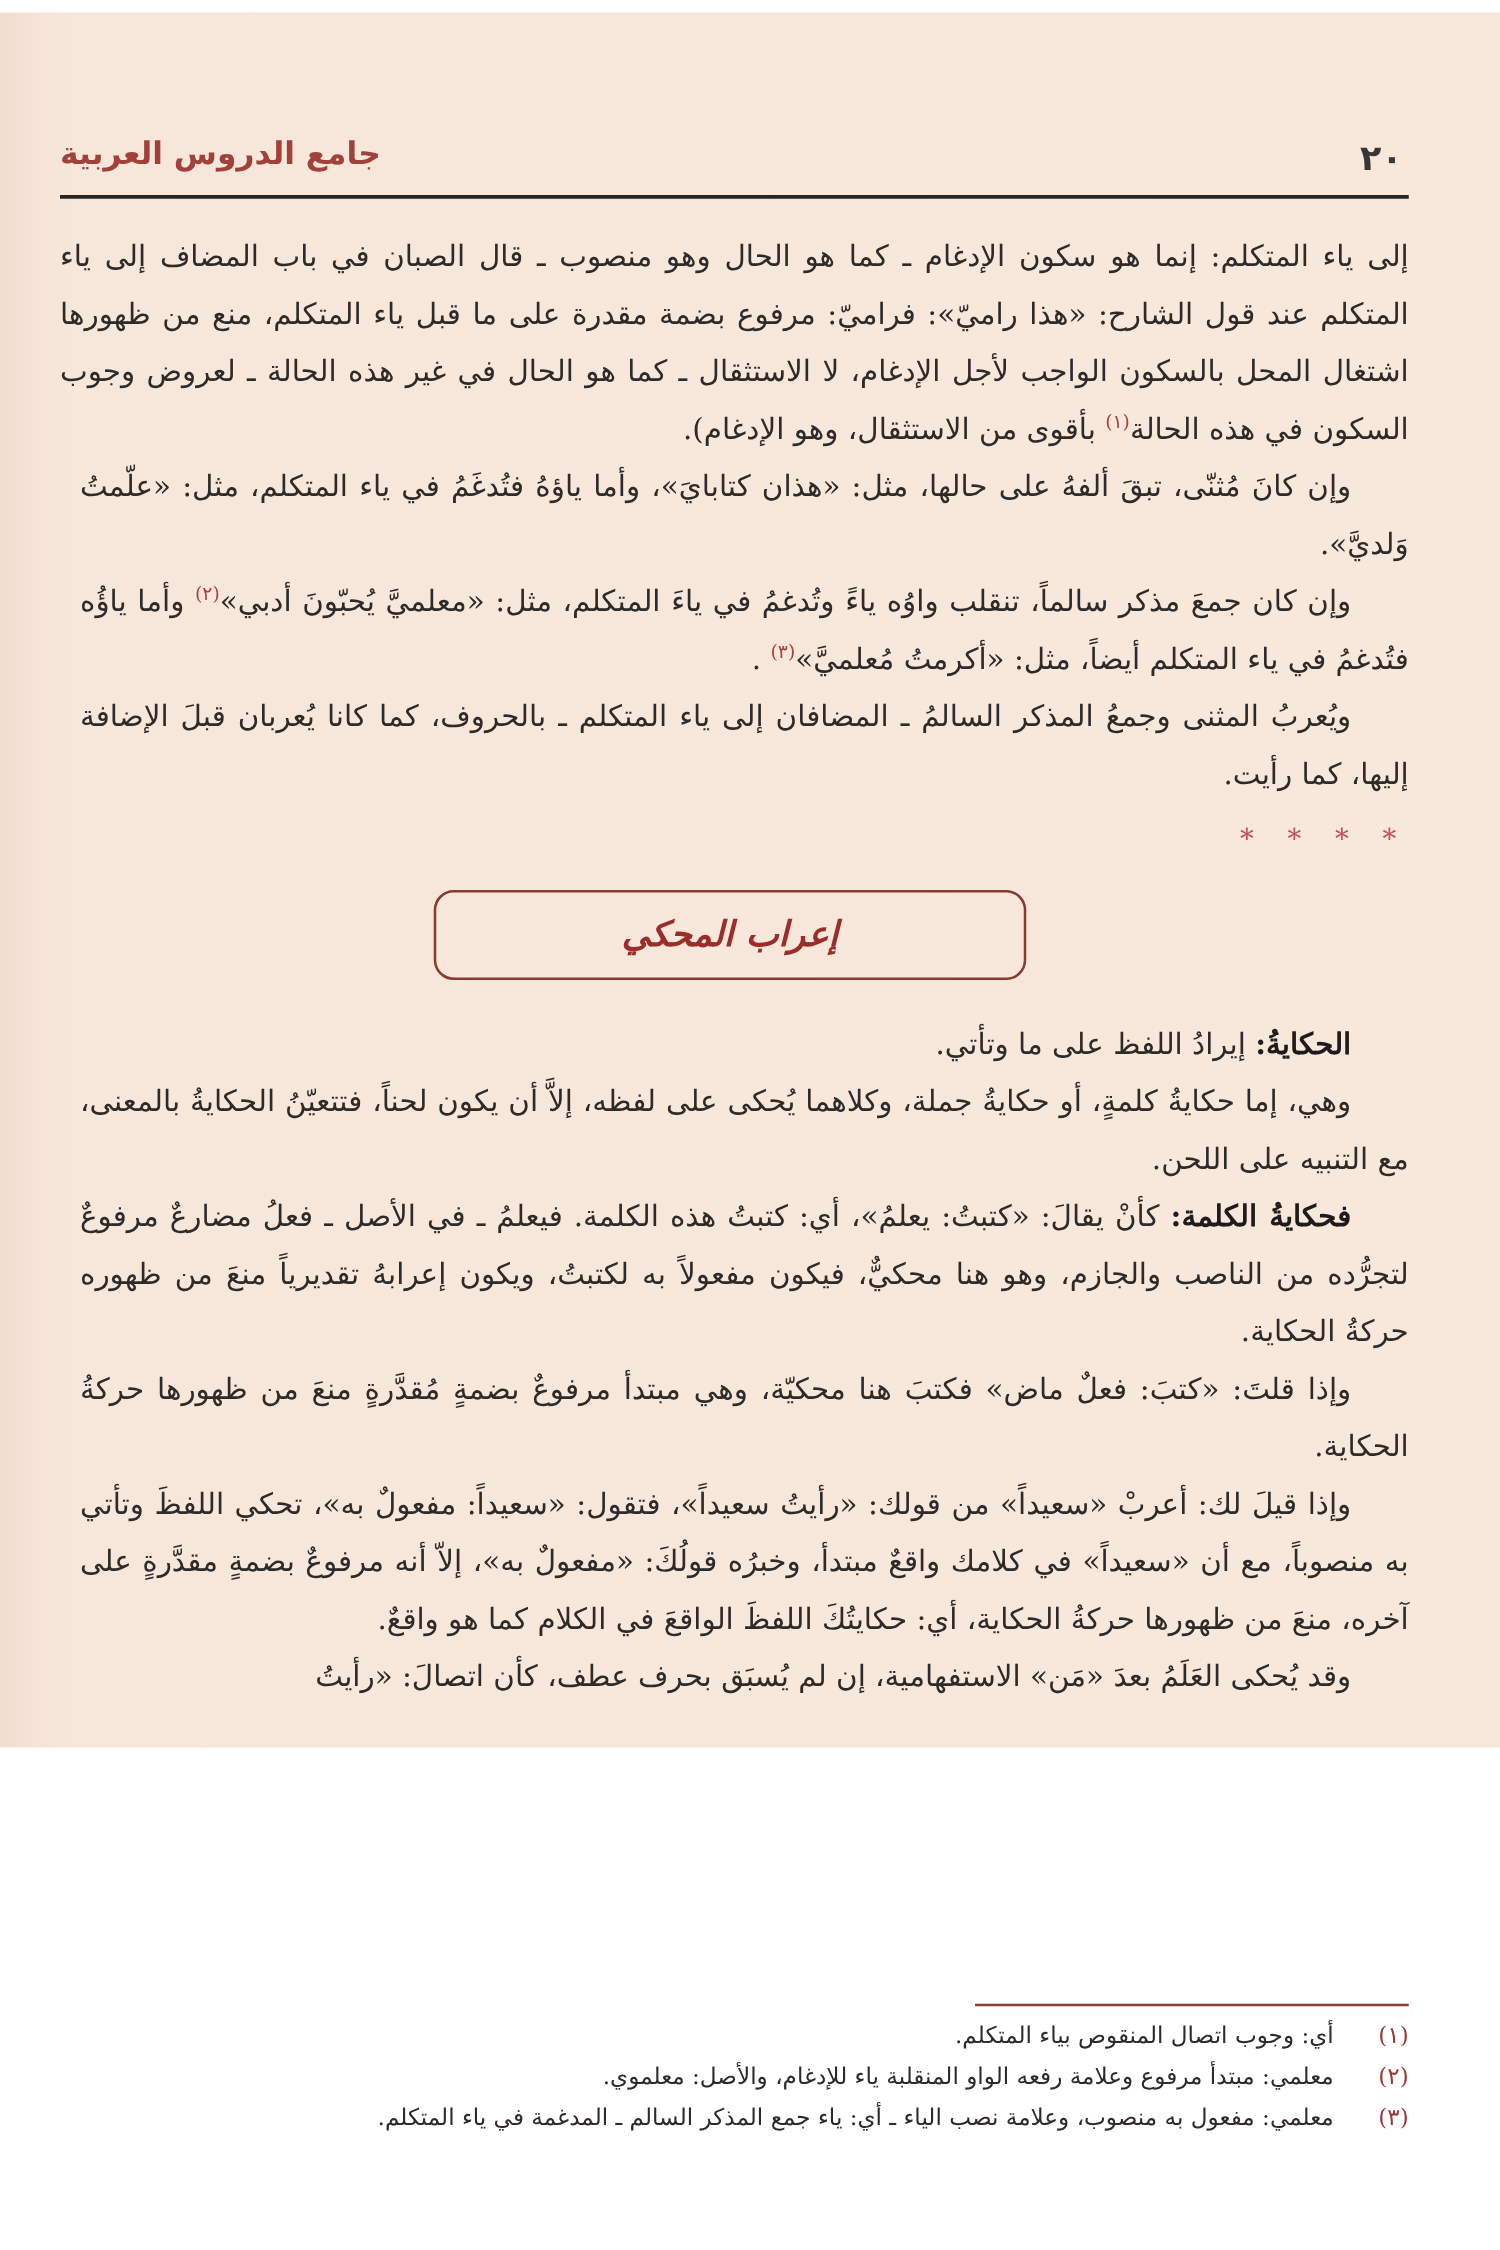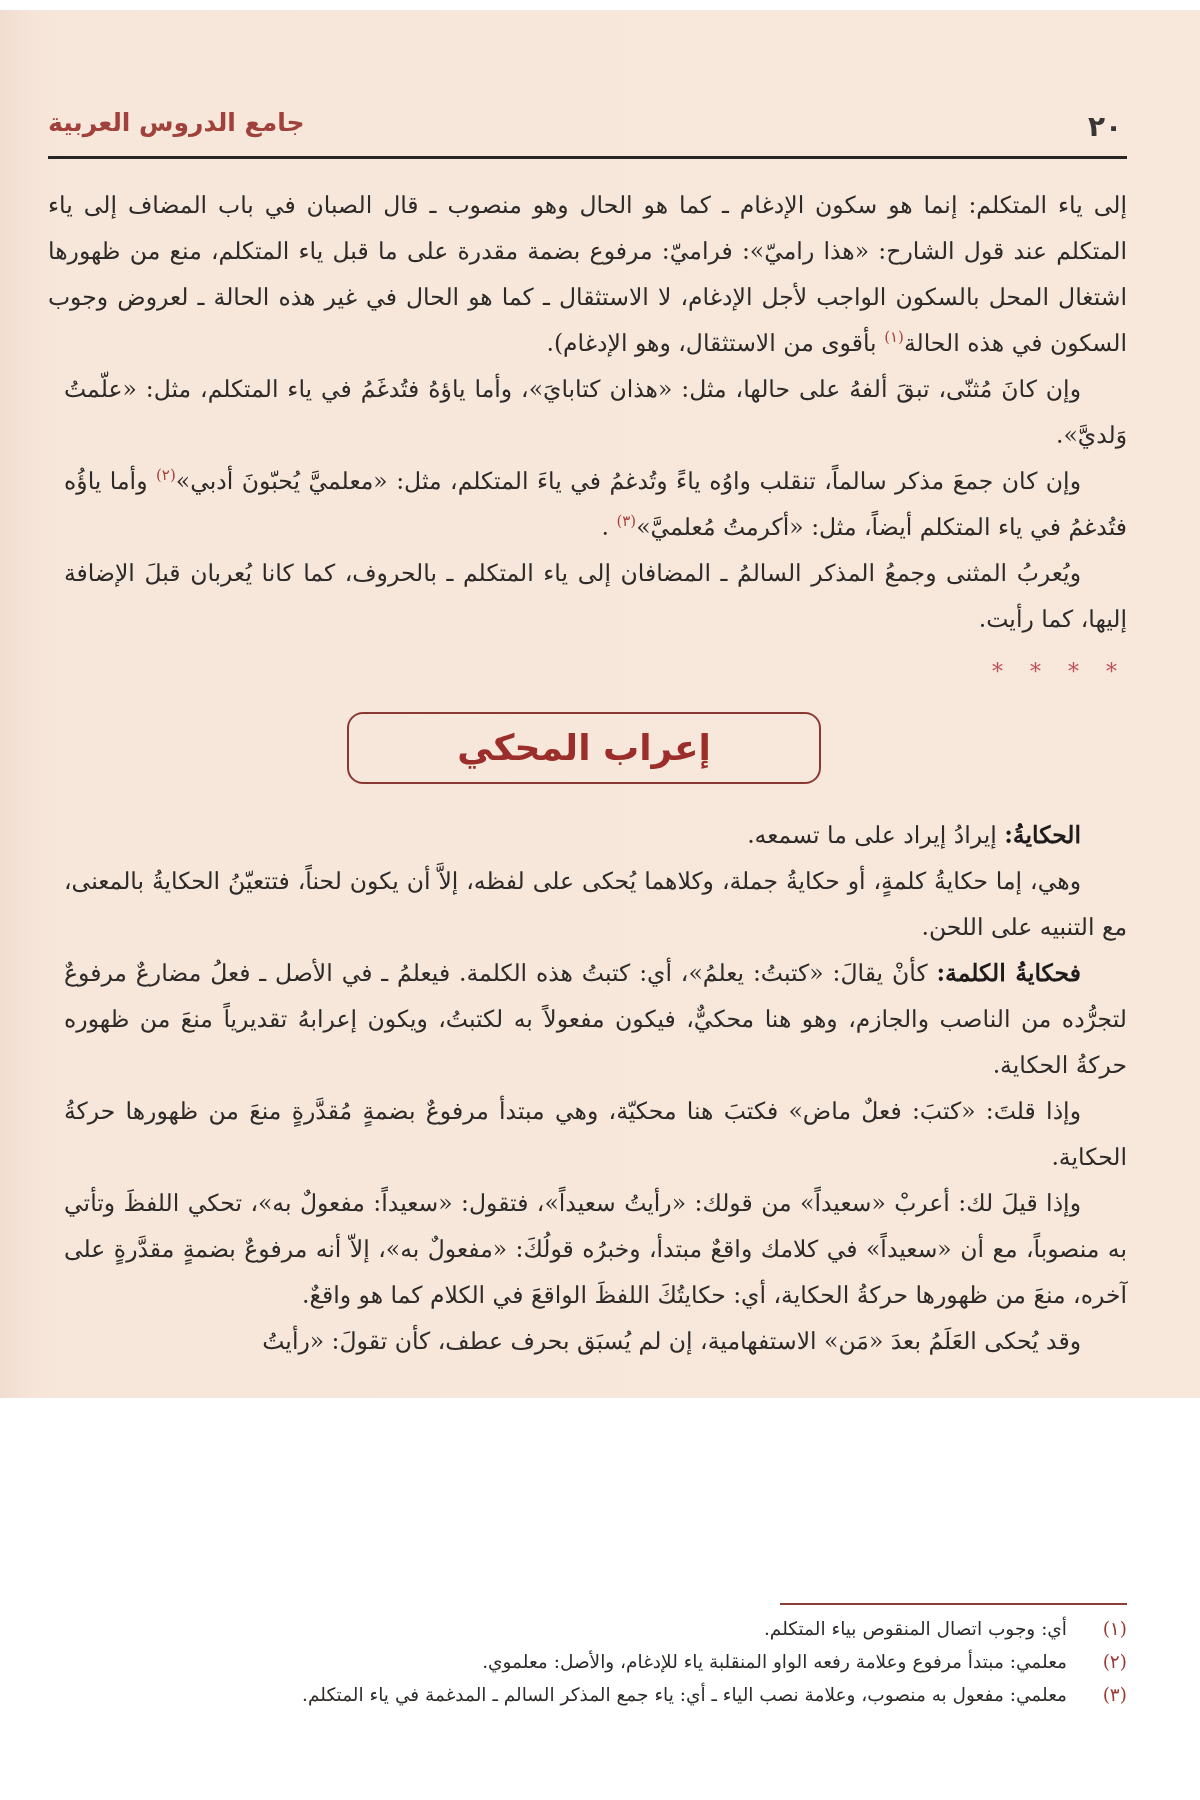--- a/index.html
+++ b/index.html
@@ -37,21 +37,21 @@
     text-align: center; direction: ltr; color: #c0505a; font-size: 22px; letter-spacing: 10px;
     height: 60px; line-height: 60px;
   }
   .title-box-wrap { height: 110px; position: relative; }
   .title-box {
     position: absolute; left: 299px; top: 10px; width: 470px; height: 68px;
     border: 2.5px solid #8a3a33; border-radius: 16px;
     display: flex; align-items: center; justify-content: center;
   }
   .title-box span {
-    font-family: "DejaVu Sans", sans-serif; font-weight: bold; font-size: 36px; color: #9b2e2a;
+    font-family: "DejaVu Sans", sans-serif; font-weight: bold; font-size: 28px; color: #9b2e2a; font-style: italic;
   }
   .fn-rule {
     position: absolute; left: 780px; top: 1593px; width: 347px; height: 2px; background: #8a3e38;
   }
   .footnotes {
     position: absolute; left: 48px; top: 1602px; width: 1079px;
     direction: rtl; font-size: 18.5px; line-height: 33px; color: #2d2a28;
   }
   .footnote { display: flex; flex-direction: row; }
   .fn-num { color: #9b3a36; width: 60px; flex-shrink: 0; text-align: right; }
@@ -71,26 +71,26 @@
     <p class="indent">ويُعربُ المثنى وجمعُ المذكر السالمُ ـ المضافان إلى ياء المتكلم ـ بالحروف، كما كانا يُعربان قبلَ الإضافة إليها، كما رأيت.</p>
 
     <div class="stars">* * * *</div>
 
     <div class="title-box-wrap">
       <div class="title-box">
         <span>إعراب المحكي</span>
       </div>
     </div>
 
-    <p class="indent"><span class="bold">الحكايةُ:</span><span> إيرادُ إيراد على ما تسمعه.</span></p>
+    <p class="indent"><span class="bold">الحكايةُ:</span><span> إيرادُ اللفظ على ما وتأتي.</span></p>
     <p class="indent">وهي، إما حكايةُ كلمةٍ، أو حكايةُ جملة، وكلاهما يُحكى على لفظه، إلاَّ أن يكون لحناً، فتتعيّنُ الحكايةُ بالمعنى، مع التنبيه على اللحن.</p>
     <p class="indent"><span class="bold">فحكايةُ الكلمة:</span><span> كأنْ يقالَ: «كتبتُ: يعلمُ»، أي: كتبتُ هذه الكلمة. فيعلمُ ـ في الأصل ـ فعلُ مضارعٌ مرفوعٌ لتجرُّده من الناصب والجازم، وهو هنا محكيٌّ، فيكون مفعولاً به لكتبتُ، ويكون إعرابهُ تقديرياً منعَ من ظهوره حركةُ الحكاية.</span></p>
     <p class="indent">وإذا قلتَ: «كتبَ: فعلٌ ماض» فكتبَ هنا محكيّة، وهي مبتدأ مرفوعٌ بضمةٍ مُقدَّرةٍ منعَ من ظهورها حركةُ الحكاية.</p>
     <p class="indent">وإذا قيلَ لك: أعربْ «سعيداً» من قولك: «رأيتُ سعيداً»، فتقول: «سعيداً: مفعولٌ به»، تحكي اللفظَ وتأتي به منصوباً، مع أن «سعيداً» في كلامك واقعٌ مبتدأ، وخبرُه قولُكَ: «مفعولٌ به»، إلاّ أنه مرفوعٌ بضمةٍ مقدَّرةٍ على آخره، منعَ من ظهورها حركةُ الحكاية، أي: حكايتُكَ اللفظَ الواقعَ في الكلام كما هو واقعٌ.</p>
-    <p class="indent">وقد يُحكى العَلَمُ بعدَ «مَن» الاستفهامية، إن لم يُسبَق بحرف عطف، كأن تقولَ: «رأيتُ</p>
+    <p class="indent">وقد يُحكى العَلَمُ بعدَ «مَن» الاستفهامية، إن لم يُسبَق بحرف عطف، كأن اتصالَ: «رأيتُ</p>
   </div>
 
   <div class="fn-rule"></div>
 
   <div class="footnotes">
     <div class="footnote">
       <span class="fn-num">(١)</span>
       <span>أي: وجوب اتصال المنقوص بياء المتكلم.</span>
     </div>
     <div class="footnote">

